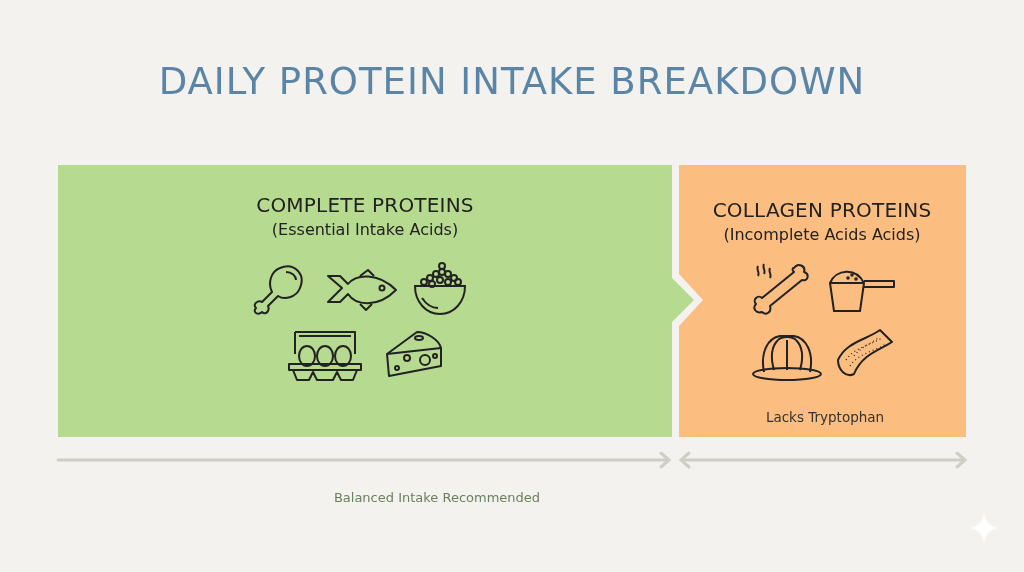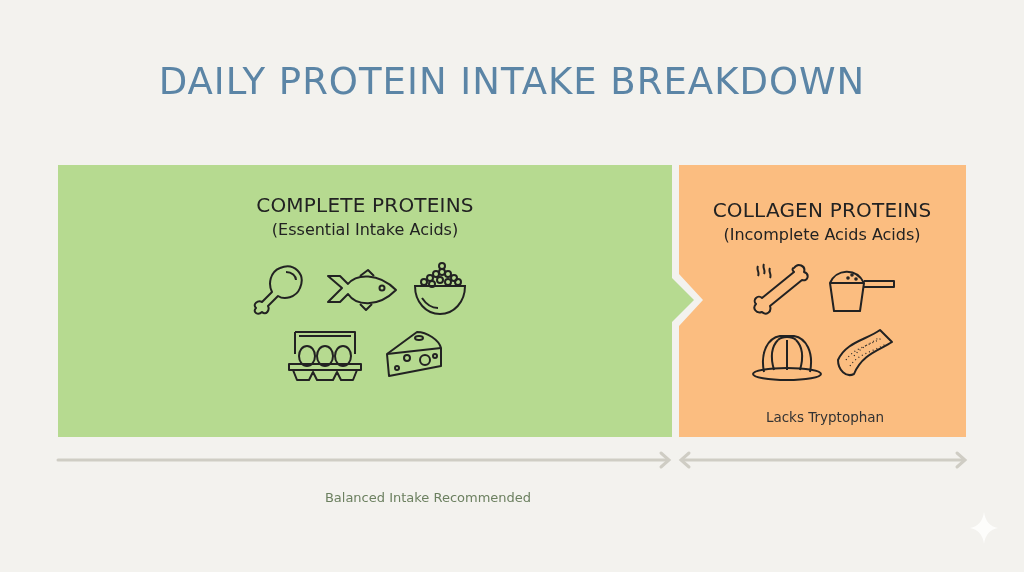--- a/index.html
+++ b/index.html
@@ -3,21 +3,21 @@
 <meta charset="utf-8">
 <style>
   html, body { margin:0; padding:0; }
   body { width:1024px; height:572px; background:#f3f2ee; position:relative; overflow:hidden; font-family:"Liberation Sans", sans-serif; }
   .title { position:absolute; left:0; top:60px; width:1024px; text-align:center; font-size:37px; letter-spacing:1px; color:#5b85a6; font-family:"DejaVu Sans", sans-serif; font-weight:normal; }
   svg.panels { position:absolute; left:0; top:0; }
   .heading { position:absolute; text-align:center; color:#222; font-family:"DejaVu Sans", sans-serif; }
   .heading .h1 { font-size:20px; letter-spacing:0.2px; }
   .heading .h2 { font-size:16px; margin-top:3px; }
   .note { position:absolute; font-size:13.5px; color:#333; font-family:"DejaVu Sans", sans-serif; }
-  .footer { position:absolute; left:0; top:490px; width:856px; text-align:center; font-size:13px; color:#6c8060; font-family:"DejaVu Sans", sans-serif; }
+  .footer { position:absolute; left:9px; top:490px; width:856px; text-align:center; font-size:13px; color:#6c8060; font-family:"DejaVu Sans", sans-serif; }
   .icon { position:absolute; }
 </style>
 </head>
 <body>
 
 <div class="title">DAILY PROTEIN INTAKE BREAKDOWN</div>
 
 <svg class="panels" width="1024" height="572">
 
   <polygon points="58,165 672,165 672,278 694,300 672,322 672,437 58,437" fill="#b6da90"></polygon>

